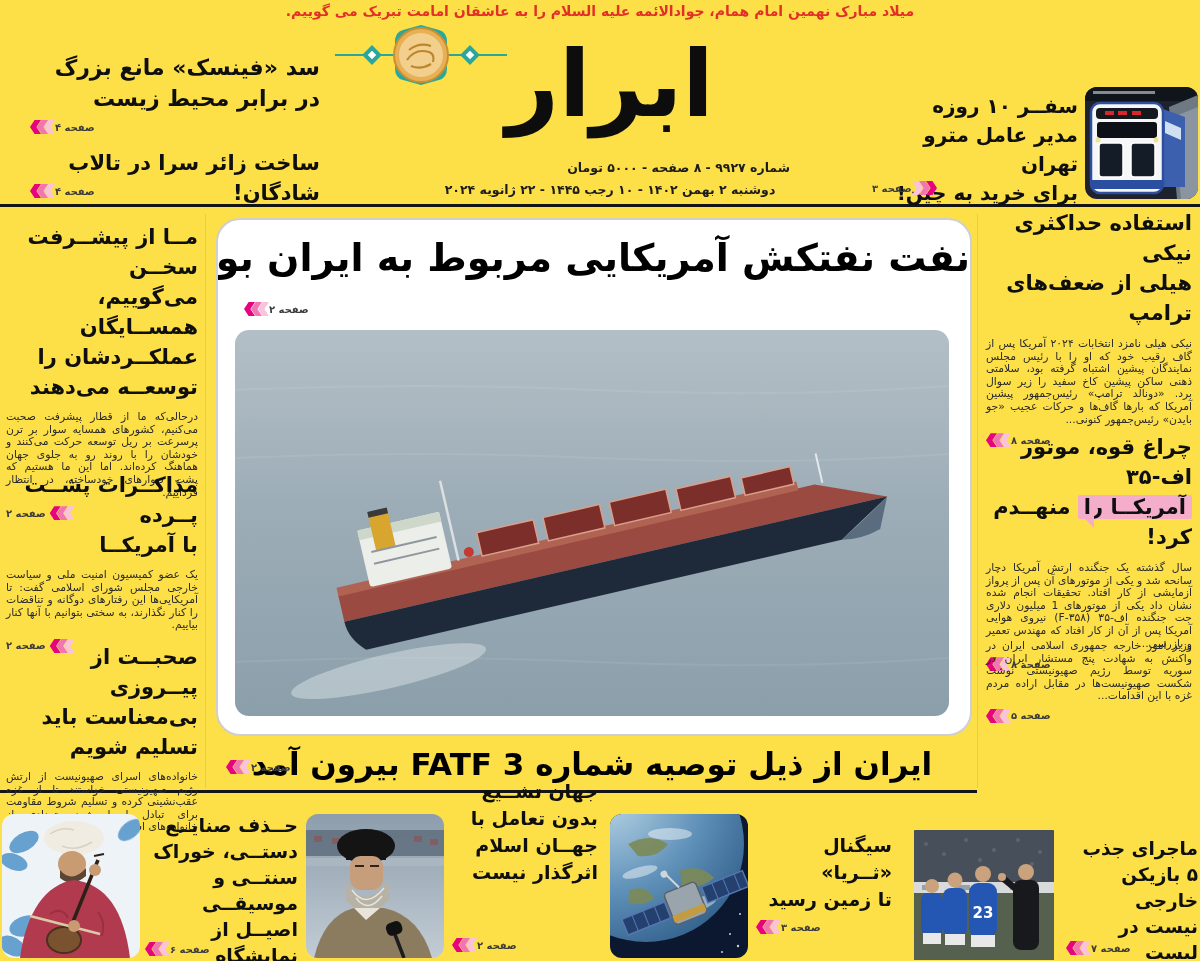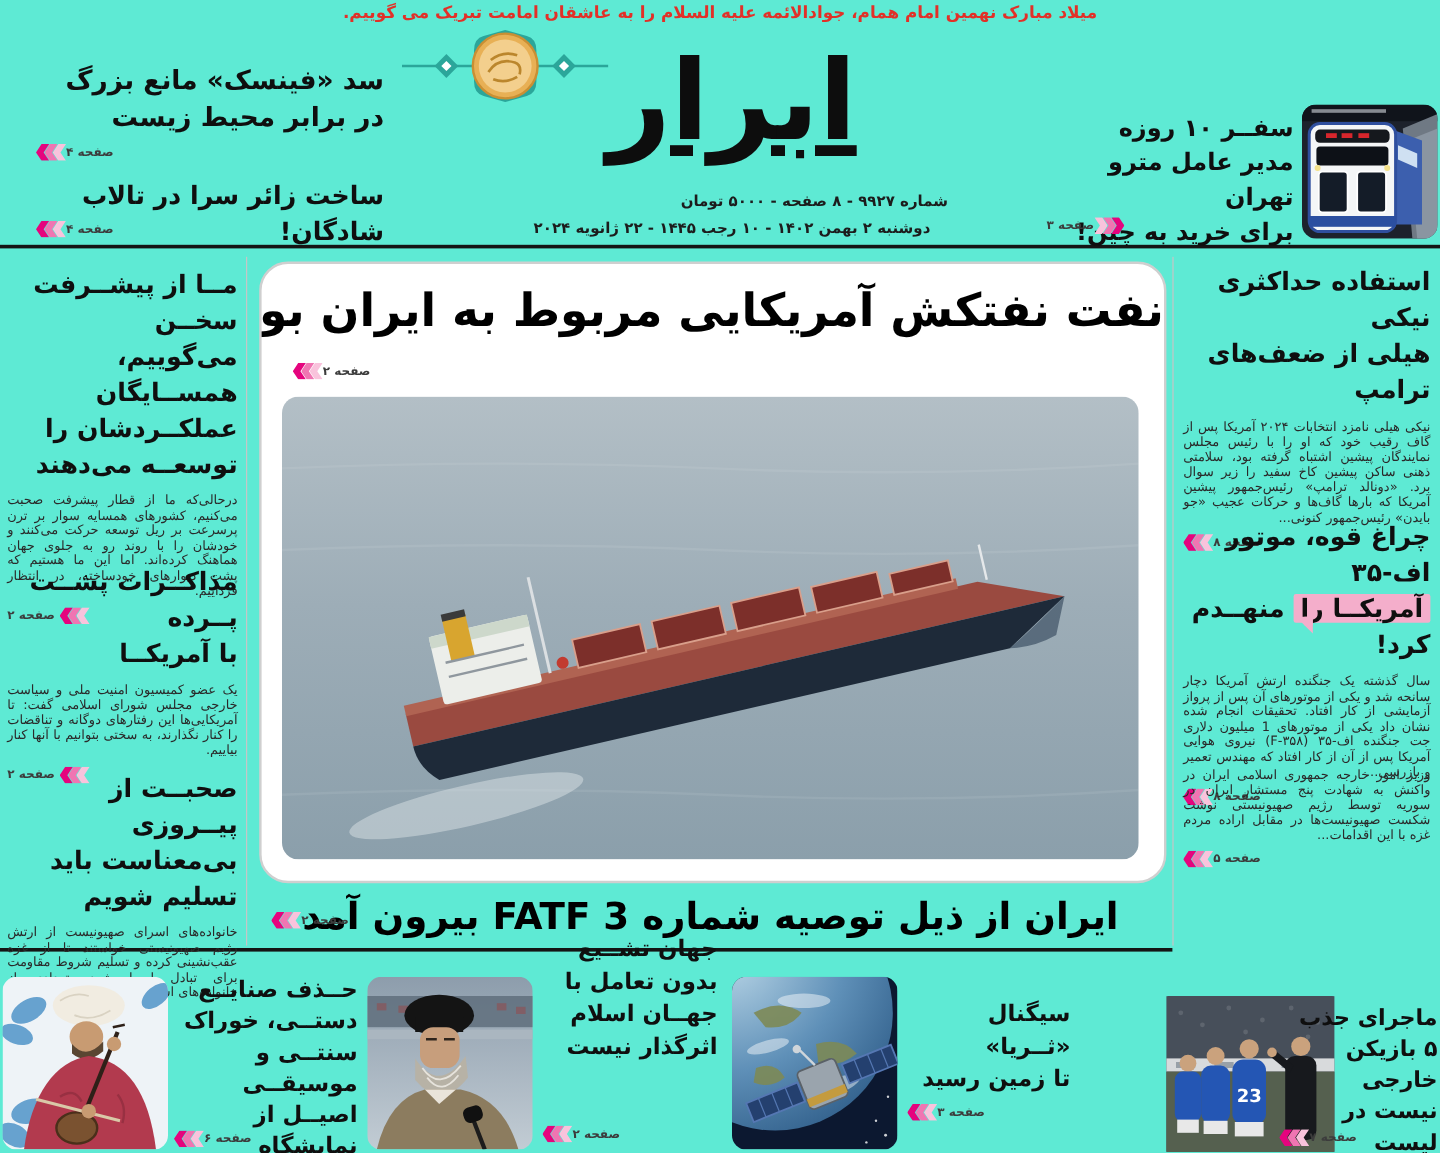--- a/index.html
+++ b/index.html
@@ -1,23 +1,23 @@
 <!DOCTYPE html>
 <html lang="fa" dir="rtl"><head>
 <meta charset="utf-8">
 <style>
   html,body{margin:0;padding:0;background:#fff;}
   body{font-family:"DejaVu Sans",sans-serif;}
-  .page{position:relative;width:1200px;height:961px;background:#5eead4;overflow:hidden;direction:rtl;}
+  .page{position:relative;width:1200px;height:961px;background:#fde047;overflow:hidden;direction:rtl;}
   .abs{position:absolute;}
 
   
   .banner{left:0;top:3px;width:100%;text-align:center;font-size:14px;font-weight:700;color:#e23028;}
   .logo{left:440px;top:6px;width:340px;height:156px;display:flex;align-items:center;justify-content:center;
-        font-size:92px;font-weight:900;color:#0d0d0d;letter-spacing:-2px;text-decoration:underline;}
+        font-size:92px;font-weight:900;color:#0d0d0d;letter-spacing:-2px;}
   .issue{left:430px;top:160px;width:360px;text-align:right;font-size:12.5px;font-weight:700;color:#1c1c1c;}
   .dateline{left:430px;top:182px;width:360px;text-align:center;font-size:12.5px;font-weight:700;color:#1c1c1c;}
   .hdr-rule{left:0;top:204px;width:1200px;height:3px;background:#141414;}
   .mid-rule{left:0;top:790px;width:977px;height:3px;background:#141414;}
   .vline{width:1px;background:#c6c6c6;}
 
   
   .hd{font-weight:800;color:#0f0f0f;white-space:pre-line;text-align:right;}
   .t22{font-size:22px;line-height:31px;}
   .t21{font-size:21px;line-height:30px;}
@@ -236,21 +236,21 @@
     <div class="marker" style="margin-top:6px">
       <span class="pg">صفحه ۵</span>
       <span class="chevs">
           <i></i>
           <i></i>
           <i></i>
         </span>
     </div>
   </div>
 
-  <div class="abs" style="left:986px;top:220px;width:206px">
+  <div class="abs" style="left:986px;top:208px;width:206px">
     <div class="hd t21">استفاده حداکثری نیکی
 هیلی از ضعف‌های ترامپ</div>
     <div class="body-txt" style="margin-top:10px">نیکی هیلی نامزد انتخابات ۲۰۲۴ آمریکا پس از گاف رقیب خود که او را با رئیس مجلس نمایندگان پیشین اشتباه گرفته بود، سلامتی ذهنی ساکن پیشین کاخ سفید را زیر سوال برد. «دونالد ترامپ» رئیس‌جمهور پیشین آمریکا که بارها گاف‌ها و حرکات عجیب «جو بایدن» رئیس‌جمهور کنونی...</div>
     <div class="marker" style="margin-top:7px">
       <span class="chevs">
           <i></i>
           <i></i>
           <i></i>
         </span>
       <span class="pg">صفحه ۸</span>
@@ -427,21 +427,21 @@
 تا زمین رسید</div>
   <div class="abs marker" style="left:756px;top:920px">
     <span class="chevs">
         <i></i>
         <i></i>
         <i></i>
       </span>
     <span class="pg">صفحه ۳</span>
   </div>
 
-  <div class="abs photo" style="left:962px;top:830px;width:160px;height:130px">
+  <div class="abs photo" style="left:904px;top:830px;width:160px;height:130px">
     <svg viewBox="0 0 140 130" aria-hidden="true">
       <rect width="140" height="130" fill="#474f5a"></rect>
       <g fill="#ffffff" opacity="0.12">
         <circle cx="12" cy="14" r="2"></circle>
           <circle cx="30" cy="24" r="2"></circle>
           <circle cx="52" cy="10" r="2"></circle>
           <circle cx="80" cy="20" r="2"></circle>
           <circle cx="104" cy="10" r="2"></circle>
           <circle cx="126" cy="22" r="2"></circle>
           <circle cx="66" cy="30" r="2"></circle>

